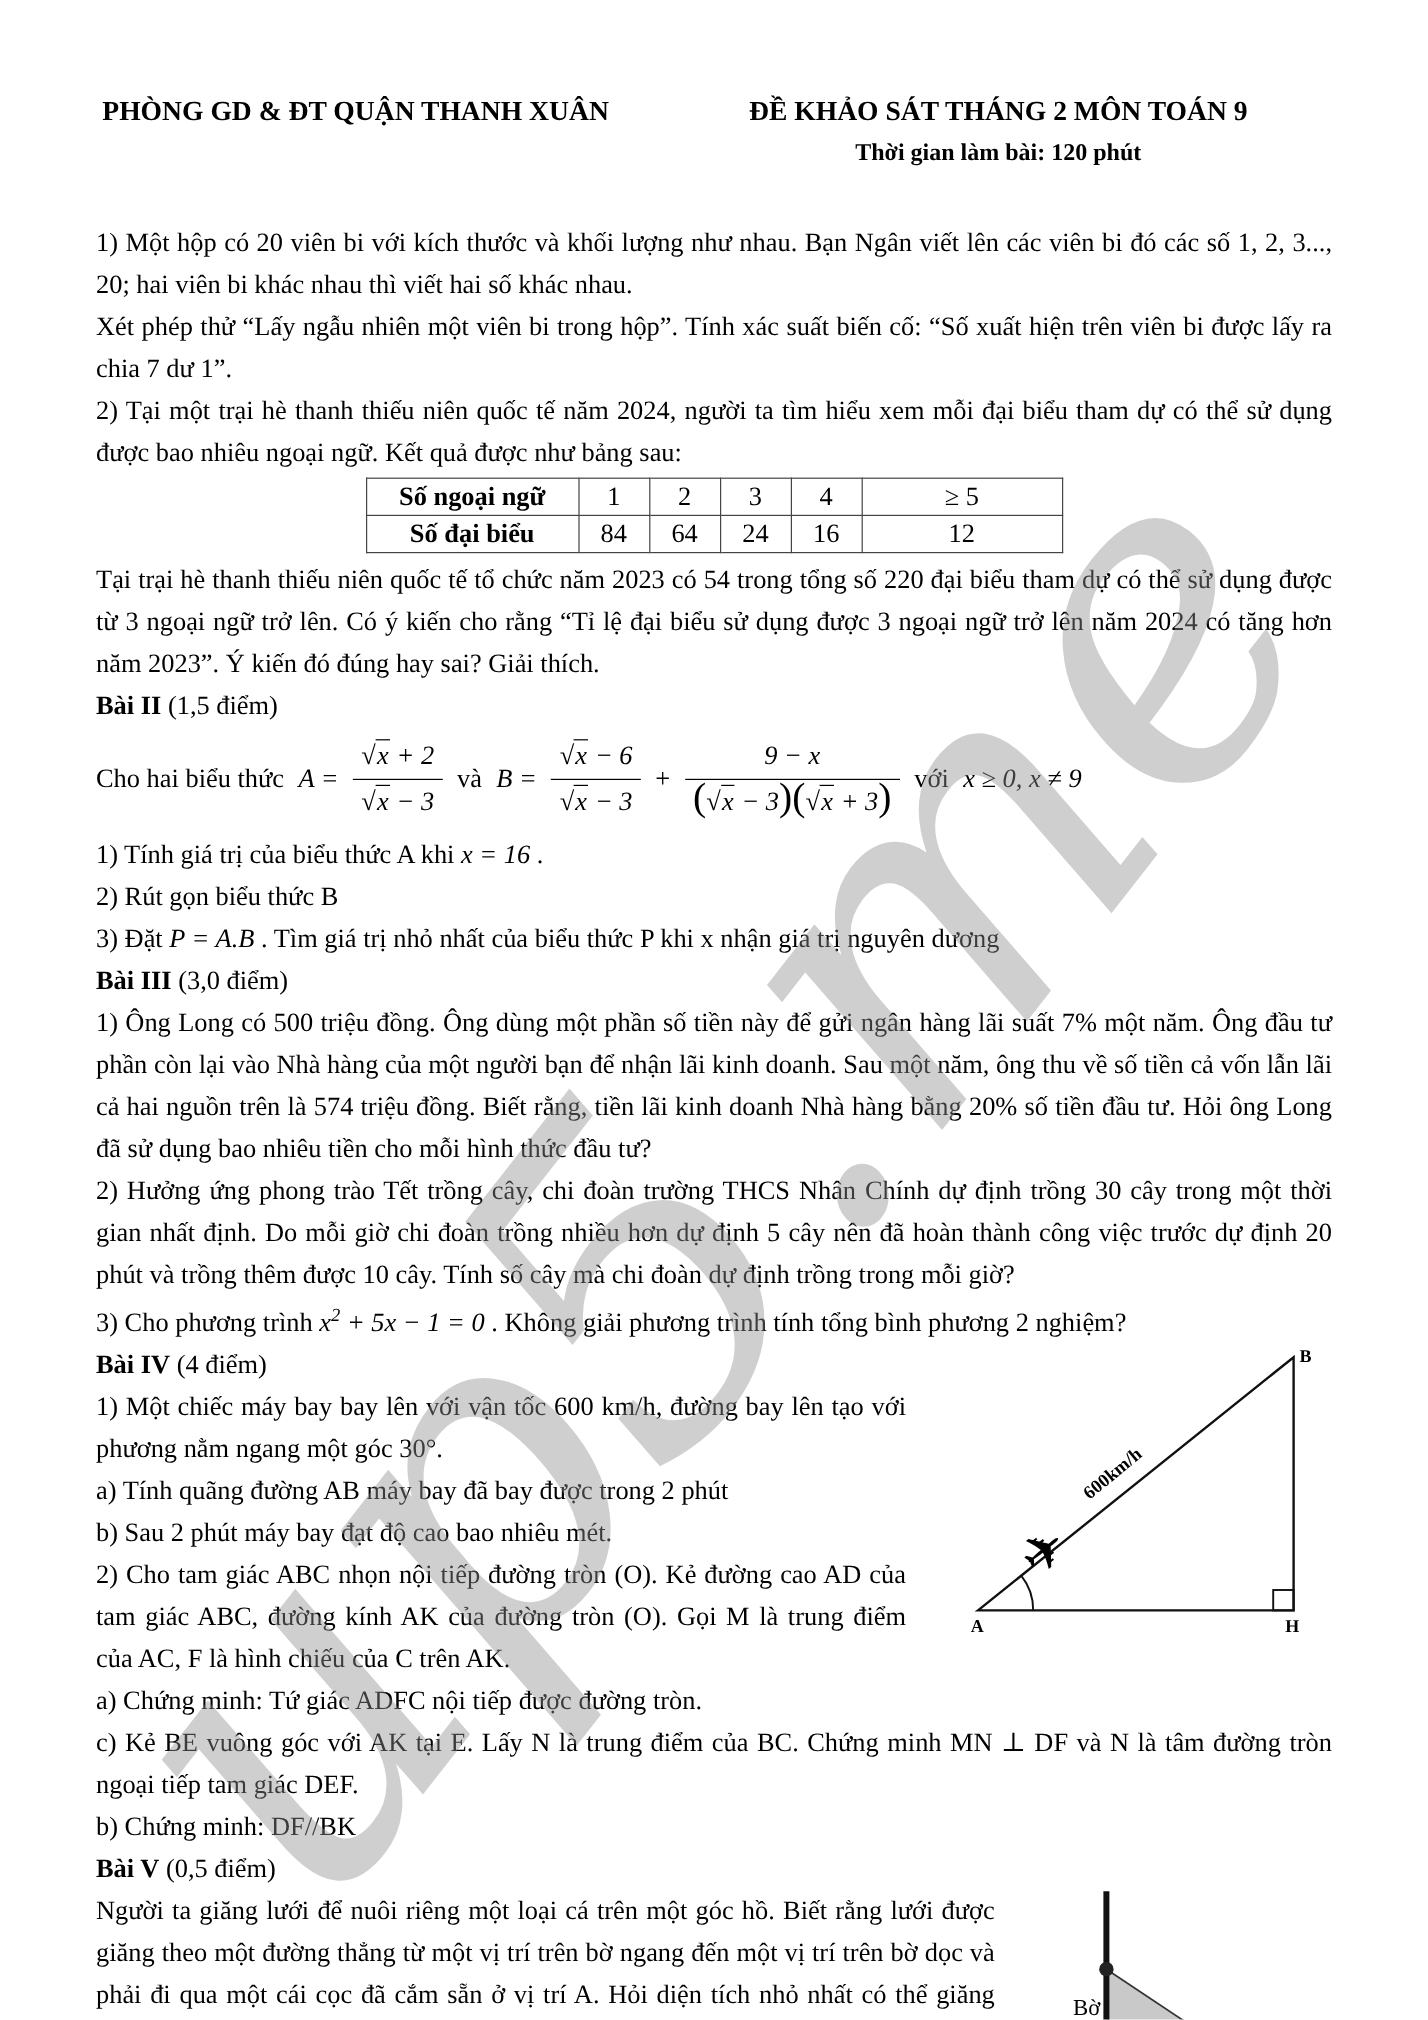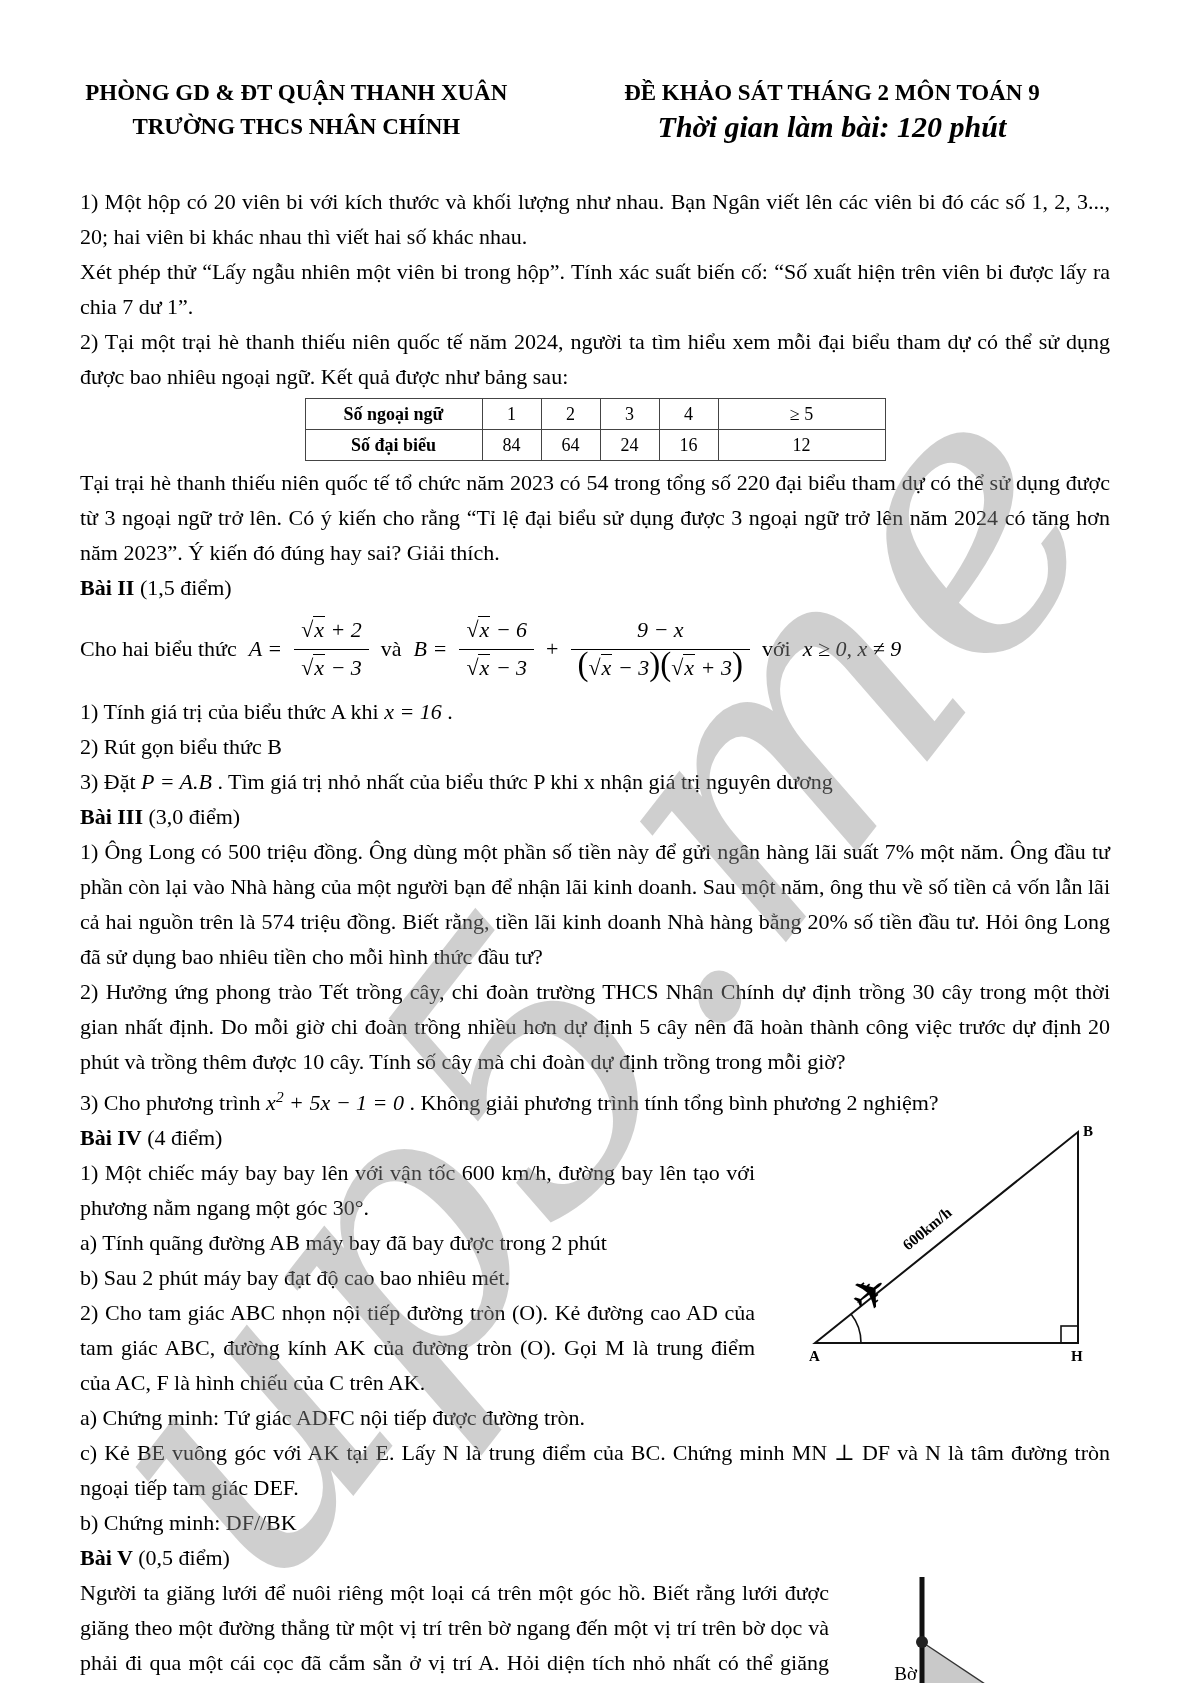--- a/index.html
+++ b/index.html
@@ -15,24 +15,24 @@
     padding:76px 80px 0 80px;box-sizing:border-box;z-index:1;
   }
   p{margin:0;text-align:justify;line-height:35px;}
   .heading b{font-weight:bold;}
   
   .header{display:flex;justify-content:space-between;margin-bottom:40px;}
   .h-left{width:42%;text-align:center;font-weight:bold;font-size:23px;line-height:34px;}
   .h-right{width:54%;text-align:center;font-size:23px;line-height:34px;}
   .h-right .r1{font-weight:bold;}
   .h-right .r2{font-weight:bold;}
-  .h-right .r3{font-weight:bold;font-style:italic;font-size:30px;}
+  .h-right .r3{font-weight:bold;font-size:20px;}
   
   table.lang{border-collapse:collapse;margin:4px auto 4px auto;}
-  table.lang td{border:1.6px solid #444;text-align:center;padding:1px 8px;height:28px;font-size:18px;}
+  table.lang td{border:1.6px solid #444;text-align:center;padding:1px 8px;height:28px;font-size:22px;}
   table.lang td.lbl{font-weight:bold;width:160px;}
   table.lang td.sm{width:42px;}
   table.lang td.wide{width:150px;}
   
   .mi{font-style:italic;}
   .formula-row{display:flex;align-items:center;gap:12px;margin:8px 0 10px 0;line-height:30px;}
   .frac{display:inline-block;text-align:center;vertical-align:middle;}
   .frac .num{display:block;border-bottom:1.5px solid #000;padding:2px 7px 4px 7px;font-family:Liberation Serif, serif;}
   .frac .den{display:block;padding:3px 7px 1px 7px;}
   .rad{font-style:normal;}
@@ -54,21 +54,20 @@
 </head>
 <body>
 
 <div class="watermark">up5.me</div>
 
 <div class="page">
 
   <div class="header">
     <div class="h-left">
       <div>PHÒNG GD &amp; ĐT QUẬN THANH XUÂN</div>
-      <div>TRƯỜNG THCS NHÂN CHÍNH</div>
     </div>
     <div class="h-right">
       <div class="r1">ĐỀ KHẢO SÁT THÁNG 2 MÔN TOÁN 9</div>
       <div class="r3">Thời gian làm bài: 120 phút</div>
     </div>
   </div>
 
   <section>
     <p>1) Một hộp có 20 viên bi với kích thước và khối lượng như nhau. Bạn Ngân viết lên các viên bi đó các số 1, 2, 3..., 20; hai viên bi khác nhau thì viết hai số khác nhau.</p>
     <p>Xét phép thử “Lấy ngẫu nhiên một viên bi trong hộp”. Tính xác suất biến cố: “Số xuất hiện trên viên bi được lấy ra chia 7 dư 1”.</p>

